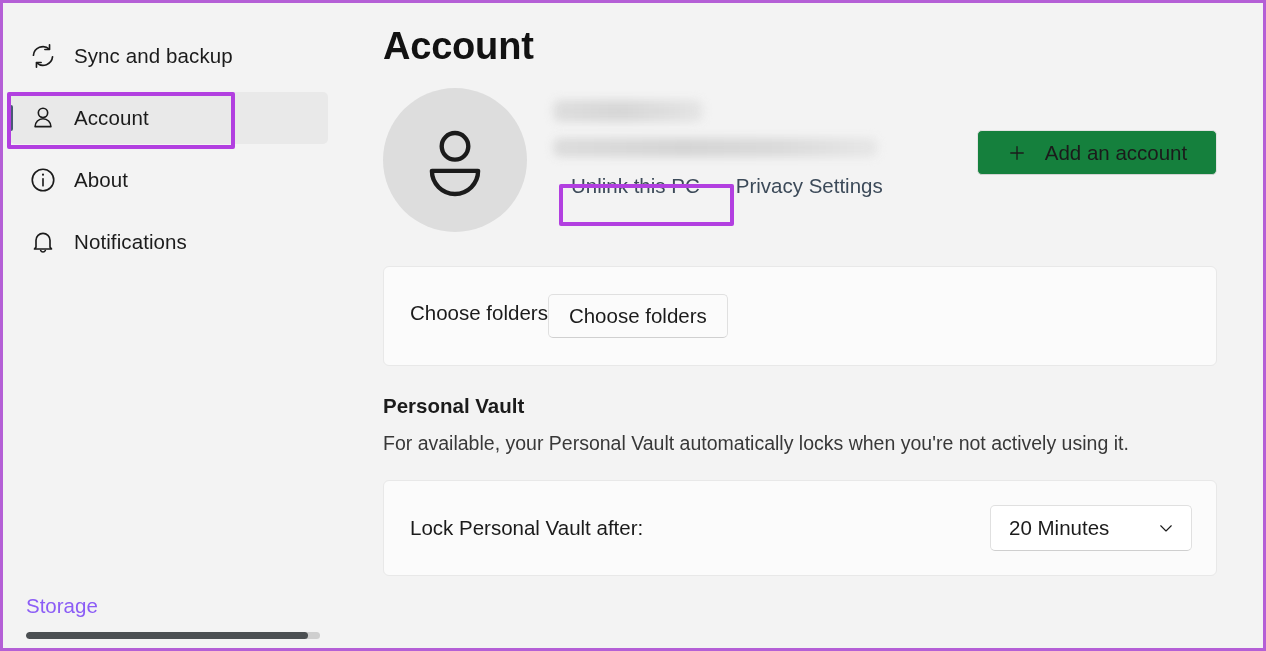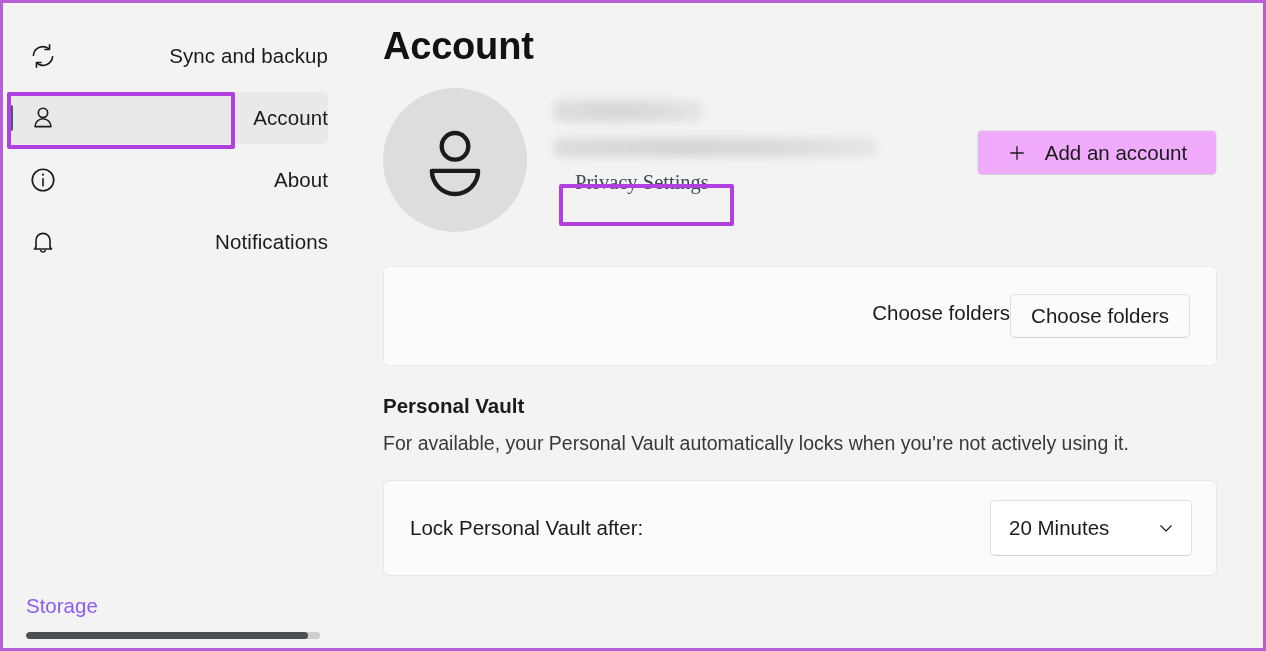--- a/index.html
+++ b/index.html
@@ -44,21 +44,20 @@
     position: relative;
     display: flex;
     align-items: center;
     height: 52px;
     margin: 0 55px 10px 4px;
     padding-left: 18px;
     border-radius: 5px;
     box-sizing: border-box;
     cursor: default;
     color: #1b1b1b;
-    justify-content: space-between;
   }
   .nav-item.selected {
     background: #e9e9e9;
   }
   .nav-item.selected::before {
     content: "";
     position: absolute;
     left: -1px;
     top: 13px;
     width: 4px;
@@ -189,22 +188,21 @@
     font-size: 20.5px;
     color: #3c4a59;
     text-decoration: none;
     cursor: pointer;
   }
   .link.unlink {
     padding: 3px 6px;
     margin-left: 12px;
   }
   .link.privacy {
-    margin-left: 22px;
-    font-family: Liberation Serif, serif;
+    margin-left: 30px;
   }
   .annot-unlink {
     position: absolute;
     left: 176px;
     top: 96px;
     width: 175px;
     height: 42px;
     border: 4px solid #b23fe0;
     border-radius: 2px;
     box-sizing: border-box;
@@ -213,21 +211,21 @@
   .add-account-btn {
     position: absolute;
     right: 0;
     top: 42px;
     display: flex;
     align-items: center;
     justify-content: center;
     gap: 18px;
     width: 240px;
     height: 45px;
-    background: #f0abfc;
+    background: #15803d;
     border: 1px solid #e3e3e3;
     border-bottom-color: #d2d2d2;
     border-radius: 5px;
     font-size: 20.5px;
     color: #1b1b1b;
     cursor: pointer;
     box-sizing: border-box;
   }
 
   
@@ -235,21 +233,21 @@
     background: #fbfbfb;
     border: 1px solid #e8e8e8;
     border-radius: 6px;
     box-sizing: border-box;
   }
   .choose-card {
     margin-top: 34px;
     height: 100px;
     display: flex;
     align-items: center;
-    justify-content: flex-end;
+    justify-content: flex-start;
     padding: 0 26px 0 26px;
   }
   .card-heading {
     font-size: 20.5px;
     color: #1b1b1b;
     margin-bottom: 7px;
   }
   .card-sub {
     font-size: 17px;
     color: #5d5d5d;
@@ -288,21 +286,21 @@
   }
   .vault-label {
     font-size: 20.5px;
     color: #1b1b1b;
   }
   .dropdown {
     display: flex;
     align-items: center;
     justify-content: space-between;
     width: 202px;
-    height: 56px;
+    height: 46px;
     background: #ffffff;
     border: 1px solid #e0e0e0;
     border-bottom-color: #cfcfcf;
     border-radius: 5px;
     padding: 0 16px 0 18px;
     box-sizing: border-box;
     cursor: pointer;
   }
   .dropdown-value {
     font-size: 20.5px;
@@ -385,20 +383,21 @@
               <circle cx="12" cy="8.1" r="3.8"></circle>
               <path d="M5.4 15.1h13.2a6.6 6.6 0 0 1-13.2 0z" stroke-linejoin="round"></path>
             </svg>
           </span>
         </div>
 
         <div class="account-info">
           <div class="blurname"></div>
           <div class="bluremail"></div>
           <div class="links">
+            <a class="link unlink" href="#">Unlink this PC</a>
             <a class="link privacy" href="#">Privacy Settings</a>
           </div>
         </div>
 
         <div class="annot-unlink"></div>
 
         <button class="add-account-btn">
           <span>
             <svg width="20" height="20" viewBox="0 0 24 24" stroke="#1b1b1b" stroke-width="1.6" stroke-linecap="round">
               <line x1="12" y1="4.5" x2="12" y2="19.5"></line>

